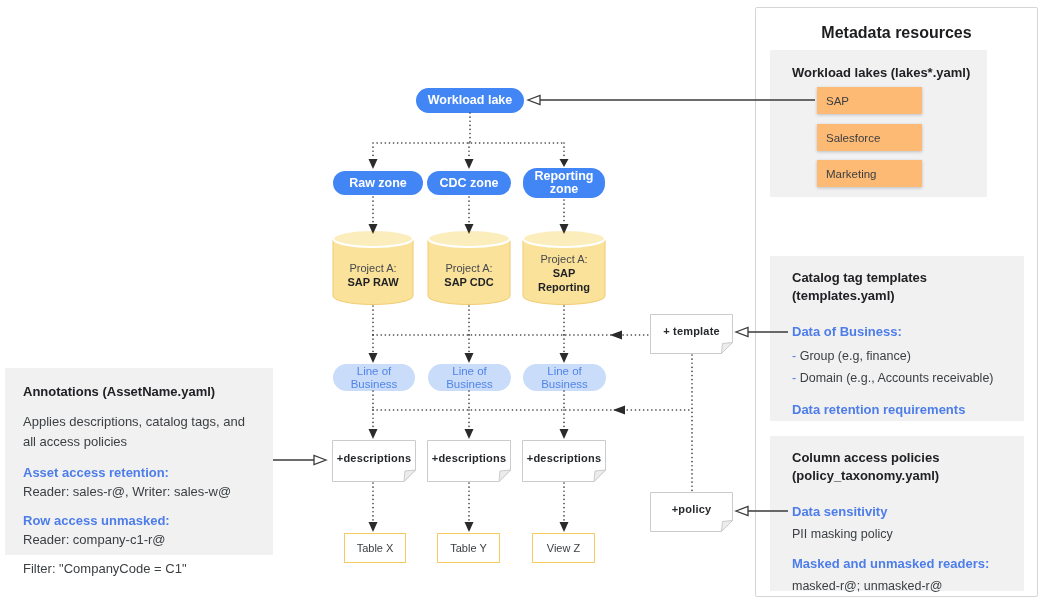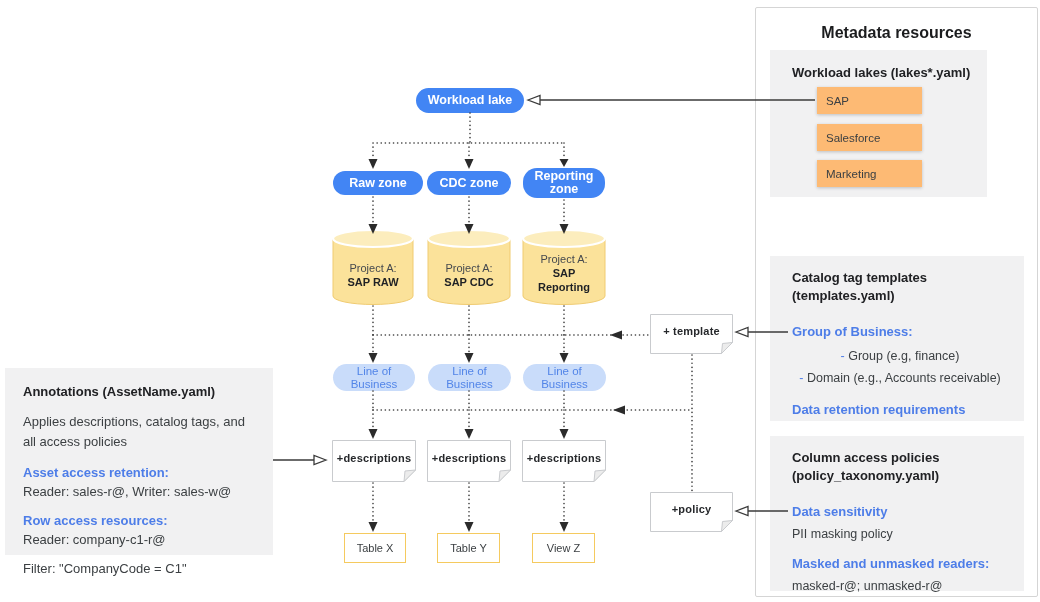--- a/index.html
+++ b/index.html
@@ -58,21 +58,21 @@
     font-size:16px;font-weight:bold;color:#1b1c1e;
   }
   .lake-card{
     position:absolute;left:47px;width:105px;height:27px;background:#fdba74;
     box-shadow:0 1px 3px rgba(60,64,67,.28);display:flex;align-items:center;
     padding-left:9px;font-size:11.5px;color:#3c4043;box-sizing:border-box;
   }
   .sec{padding:13px 16px 0 22px;font-size:12.5px;line-height:18px;}
   .sec .hd{margin-bottom:13px;}
   .sec .grp{font-size:13px;font-weight:600;line-height:18px;margin-bottom:4px;}
-  .sec .bullet{font-size:12.5px;line-height:22px;color:#3c4043;text-align:center;}
+  .sec .bullet{font-size:12.5px;line-height:22px;color:#3c4043;}
   .sec .plain{font-size:12.5px;line-height:18px;color:#3c4043;}
   svg.connect{position:absolute;left:0;top:0;pointer-events:none;}
 </style>
 </head>
 <body>
 
 <div class="canvas">
 
   <div class="pill pill-blue" style="left:416px;top:88px;width:108px;height:25px;">
     <span>Workload lake</span>
@@ -177,21 +177,21 @@
   </div>
 
   <div class="gray-box annot" style="left:5px;top:368px;width:268px;height:187px;">
     <div class="hd">Annotations (AssetName.yaml)</div>
     <p class="body-t" style="max-width:240px;">Applies descriptions, catalog tags, and all access policies</p>
     <p style="margin-bottom:10px;">
       <span class="lbl blue-t" style="display:block;">Asset access retention:</span>
       <span class="val">Reader: sales-r@, Writer: sales-w@</span>
     </p>
     <p style="margin-bottom:10px;">
-      <span class="lbl blue-t" style="display:block;">Row access resources:</span>
+      <span class="lbl blue-t" style="display:block;">Row access unmasked:</span>
       <span class="val">Reader: company-c1-r@</span>
     </p>
     <p class="val" style="margin:0;">Filter: "CompanyCode = C1"</p>
   </div>
 
   <div class="meta-panel">
     <div class="meta-title">Metadata resources</div>
 
     <div class="gray-box" style="left:14px;top:42px;width:217px;height:147px;padding:14px 14px 0 22px;">
       <div class="hd">Workload lakes (lakes*.yaml)</div>
@@ -201,21 +201,21 @@
       <div class="lake-card" style="top:74px;">
         <span>Salesforce</span>
       </div>
       <div class="lake-card" style="top:110px;">
         <span>Marketing</span>
       </div>
     </div>
 
     <div class="gray-box sec" style="left:14px;top:248px;width:254px;height:165px;">
       <div class="hd" style="max-width:180px;">Catalog tag templates (templates.yaml)</div>
-      <div class="grp blue-t" style="margin-top:18px;">Group of Business:</div>
+      <div class="grp blue-t" style="margin-top:18px;">Data of Business:</div>
       <div class="bullet">
         <span class="blue-t">-</span>
         <span>Group (e.g, finance)</span>
       </div>
       <div class="bullet">
         <span class="blue-t">-</span>
         <span>Domain (e.g., Accounts receivable)</span>
       </div>
       <div class="grp blue-t" style="margin-top:12px;">Data retention requirements</div>
     </div>

